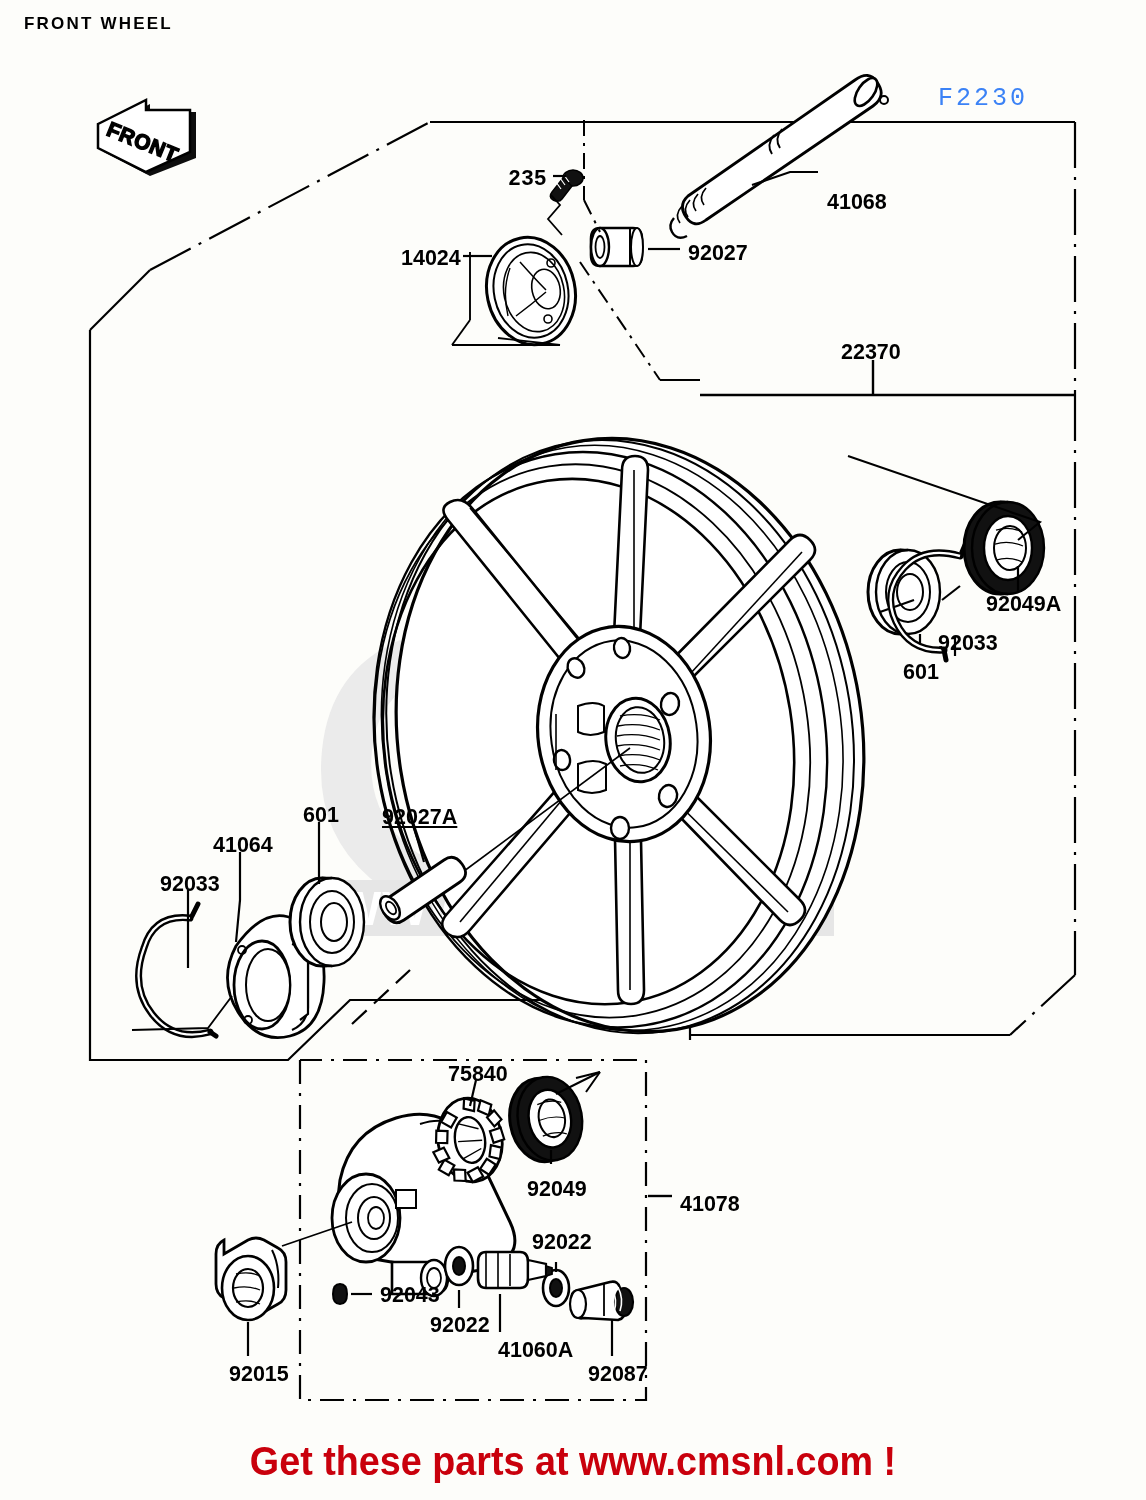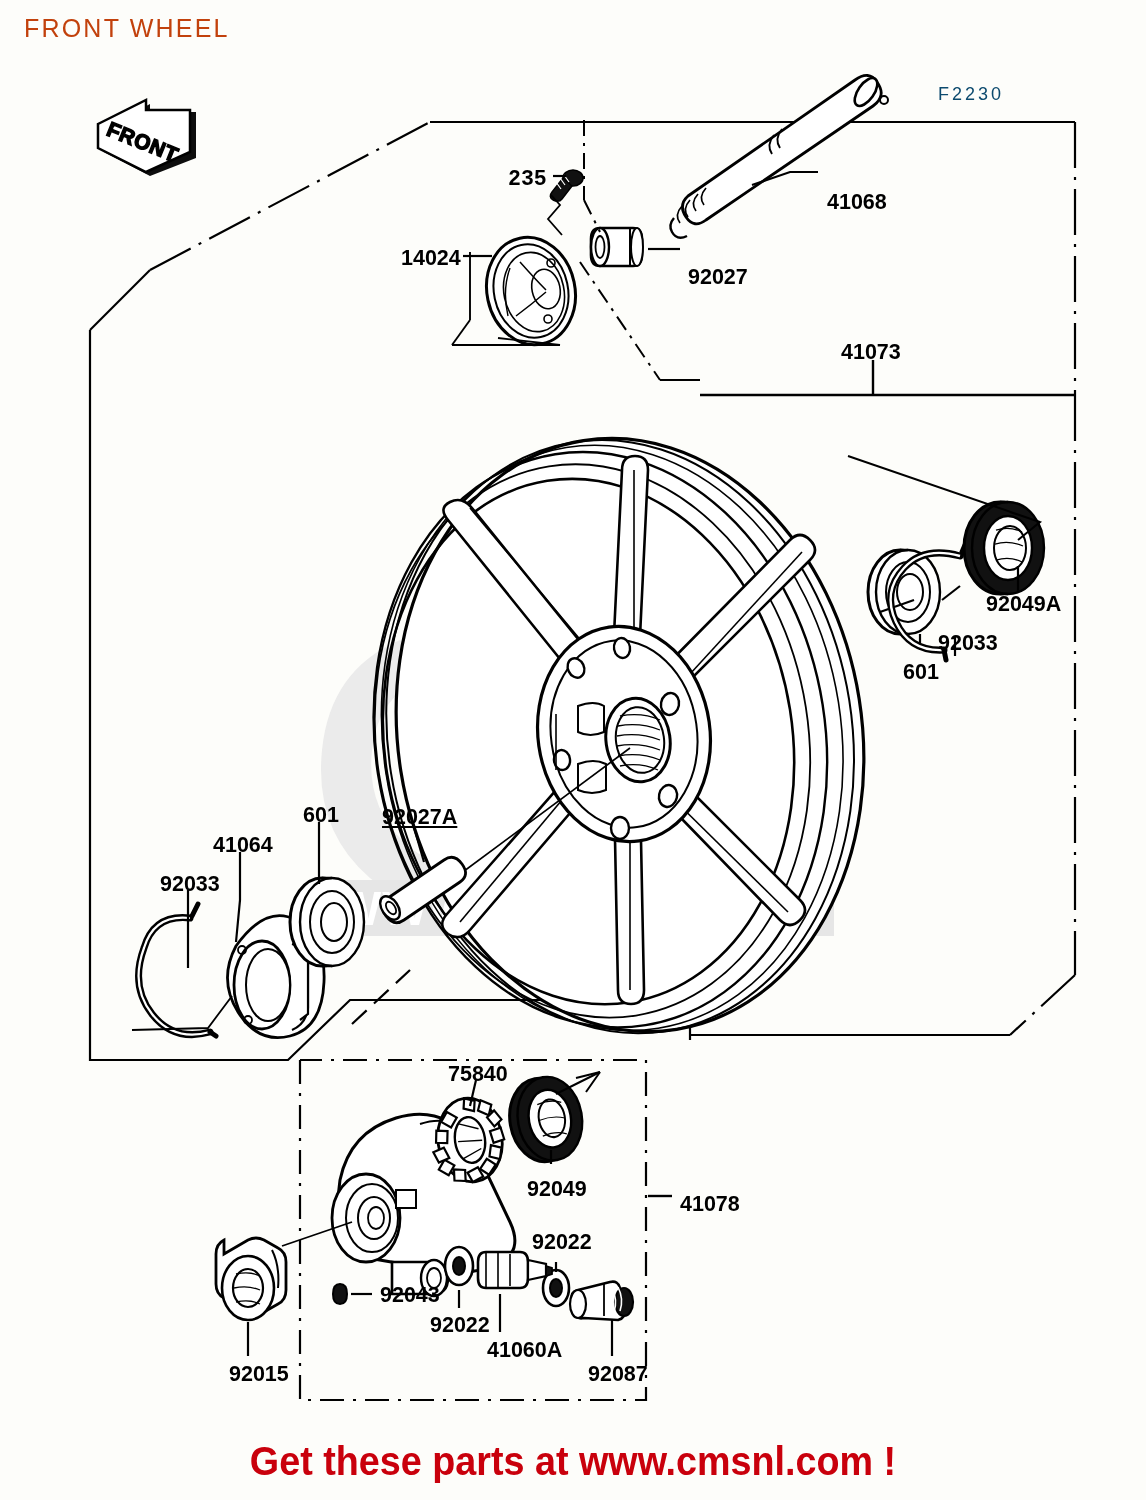--- a/index.html
+++ b/index.html
@@ -6,22 +6,22 @@
   body{
     width:1146px;height:1500px;
     background:#fdfdfa;
     font-family:"Liberation Sans", sans-serif;
     overflow:hidden;
     position:relative;
   }
   #sheet{position:absolute;left:0;top:0;width:1146px;height:1500px;}
   #page-title{
     position:absolute;left:24px;top:14px;
-    font-size:25px;color:#c2410c;letter-spacing:2.2px;
-    font-weight:400;white-space:nowrap;
+    font-size:17px;color:#000000;letter-spacing:2.2px;
+    font-weight:700;white-space:nowrap;
   }
   #footer-note{
     position:absolute;left:0;top:1438px;width:1146px;
     text-align:center;
     color:#c9000c;
     font-size:41px;
     font-weight:bold;
     font-family:"Liberation Sans", sans-serif;
     transform:scaleX(0.92);
     white-space:nowrap;
@@ -29,25 +29,25 @@
   .lbl{
     position:absolute;
     font-size:21.5px;
     font-weight:bold;
     color:#000;
     white-space:nowrap;
     letter-spacing:0px;
   }
   .fig-code{
     position:absolute;
-    font-size:18px;
-    color:#0c4a6e;
+    font-size:25px;
+    color:#3b82f6;
     letter-spacing:3px;
     white-space:nowrap;
-    font-family:Liberation Sans, sans-serif;
+    font-family:Liberation Mono, monospace;
   }
   svg{position:absolute;left:0;top:0;}
   .ln{stroke:#000;fill:none;}
 </style>
 </head>
 <body>
 
 <div id="sheet">
 
   <div id="page-title">FRONT WHEEL</div>
@@ -440,35 +440,35 @@
       <path d="M272 1250 q8 16 6 38" stroke="#000" stroke-width="2" fill="none"></path>
     </g>
     <g class="ln" stroke-width="2.2">
       <path d="M248 1322 L248 1356"></path>
     </g>
 
   </svg>
 
   <div class="lbl" style="left:508px;top:167px;font-family:Liberation Mono, monospace;">235</div>
   <div class="lbl" style="left:401px;top:246px;">14024</div>
-  <div class="lbl" style="left:688px;top:241px;margin-top:24px;">92027</div>
+  <div class="lbl" style="left:688px;top:241px;">92027</div>
   <div class="lbl" style="left:827px;top:162px;margin-top:28px;">41068</div>
-  <div class="lbl" style="left:841px;top:340px;">41073</div>
+  <div class="lbl" style="left:841px;top:340px;">22370</div>
   <div class="lbl" style="left:986px;top:592px;">92049A</div>
   <div class="lbl" style="left:938px;top:631px;">92033</div>
   <div class="lbl" style="left:903px;top:660px;">601</div>
   <div class="lbl" style="left:160px;top:872px;">92033</div>
   <div class="lbl" style="left:213px;top:833px;text-align:center;">41064</div>
   <div class="lbl" style="left:303px;top:803px;">601</div>
   <div class="lbl" style="left:382px;top:805px;text-decoration:underline;">92027A</div>
   <div class="lbl" style="left:448px;top:1062px;">75840</div>
   <div class="lbl" style="left:527px;top:1177px;">92049</div>
   <div class="lbl" style="left:680px;top:1192px;">41078</div>
   <div class="lbl" style="left:532px;top:1230px;">92022</div>
   <div class="lbl" style="left:380px;top:1283px;">92043</div>
   <div class="lbl" style="left:430px;top:1313px;">92022</div>
-  <div class="lbl" style="left:487px;top:1338px;">41060A</div>
+  <div class="lbl" style="left:498px;top:1338px;">41060A</div>
   <div class="lbl" style="left:588px;top:1362px;">92087</div>
   <div class="lbl" style="left:229px;top:1362px;">92015</div>
 
   <div id="footer-note">Get these parts at www.cmsnl.com !</div>
 
 </div>
 
 </body></html>

